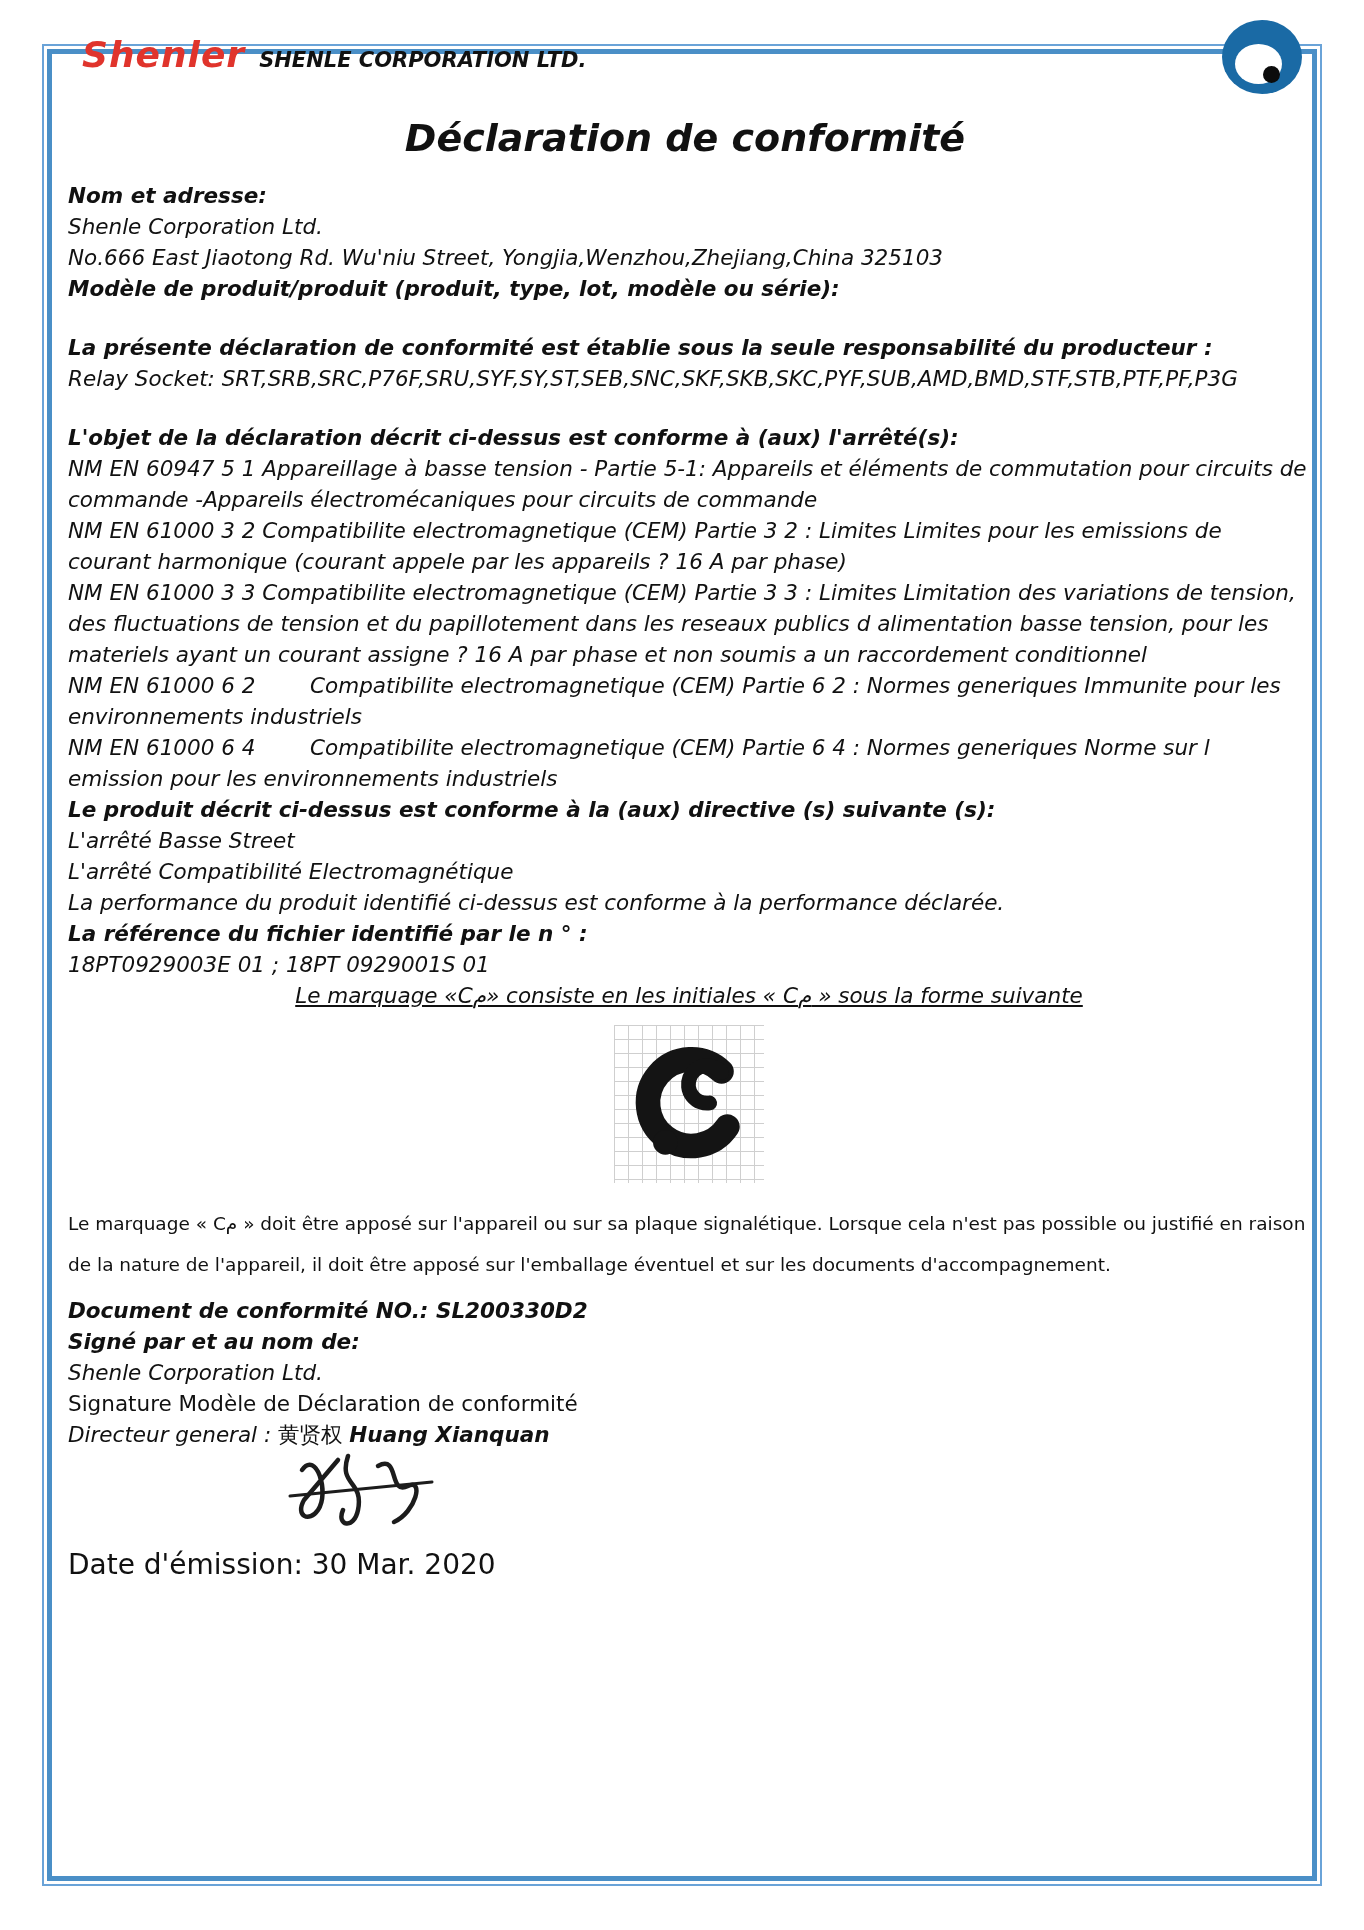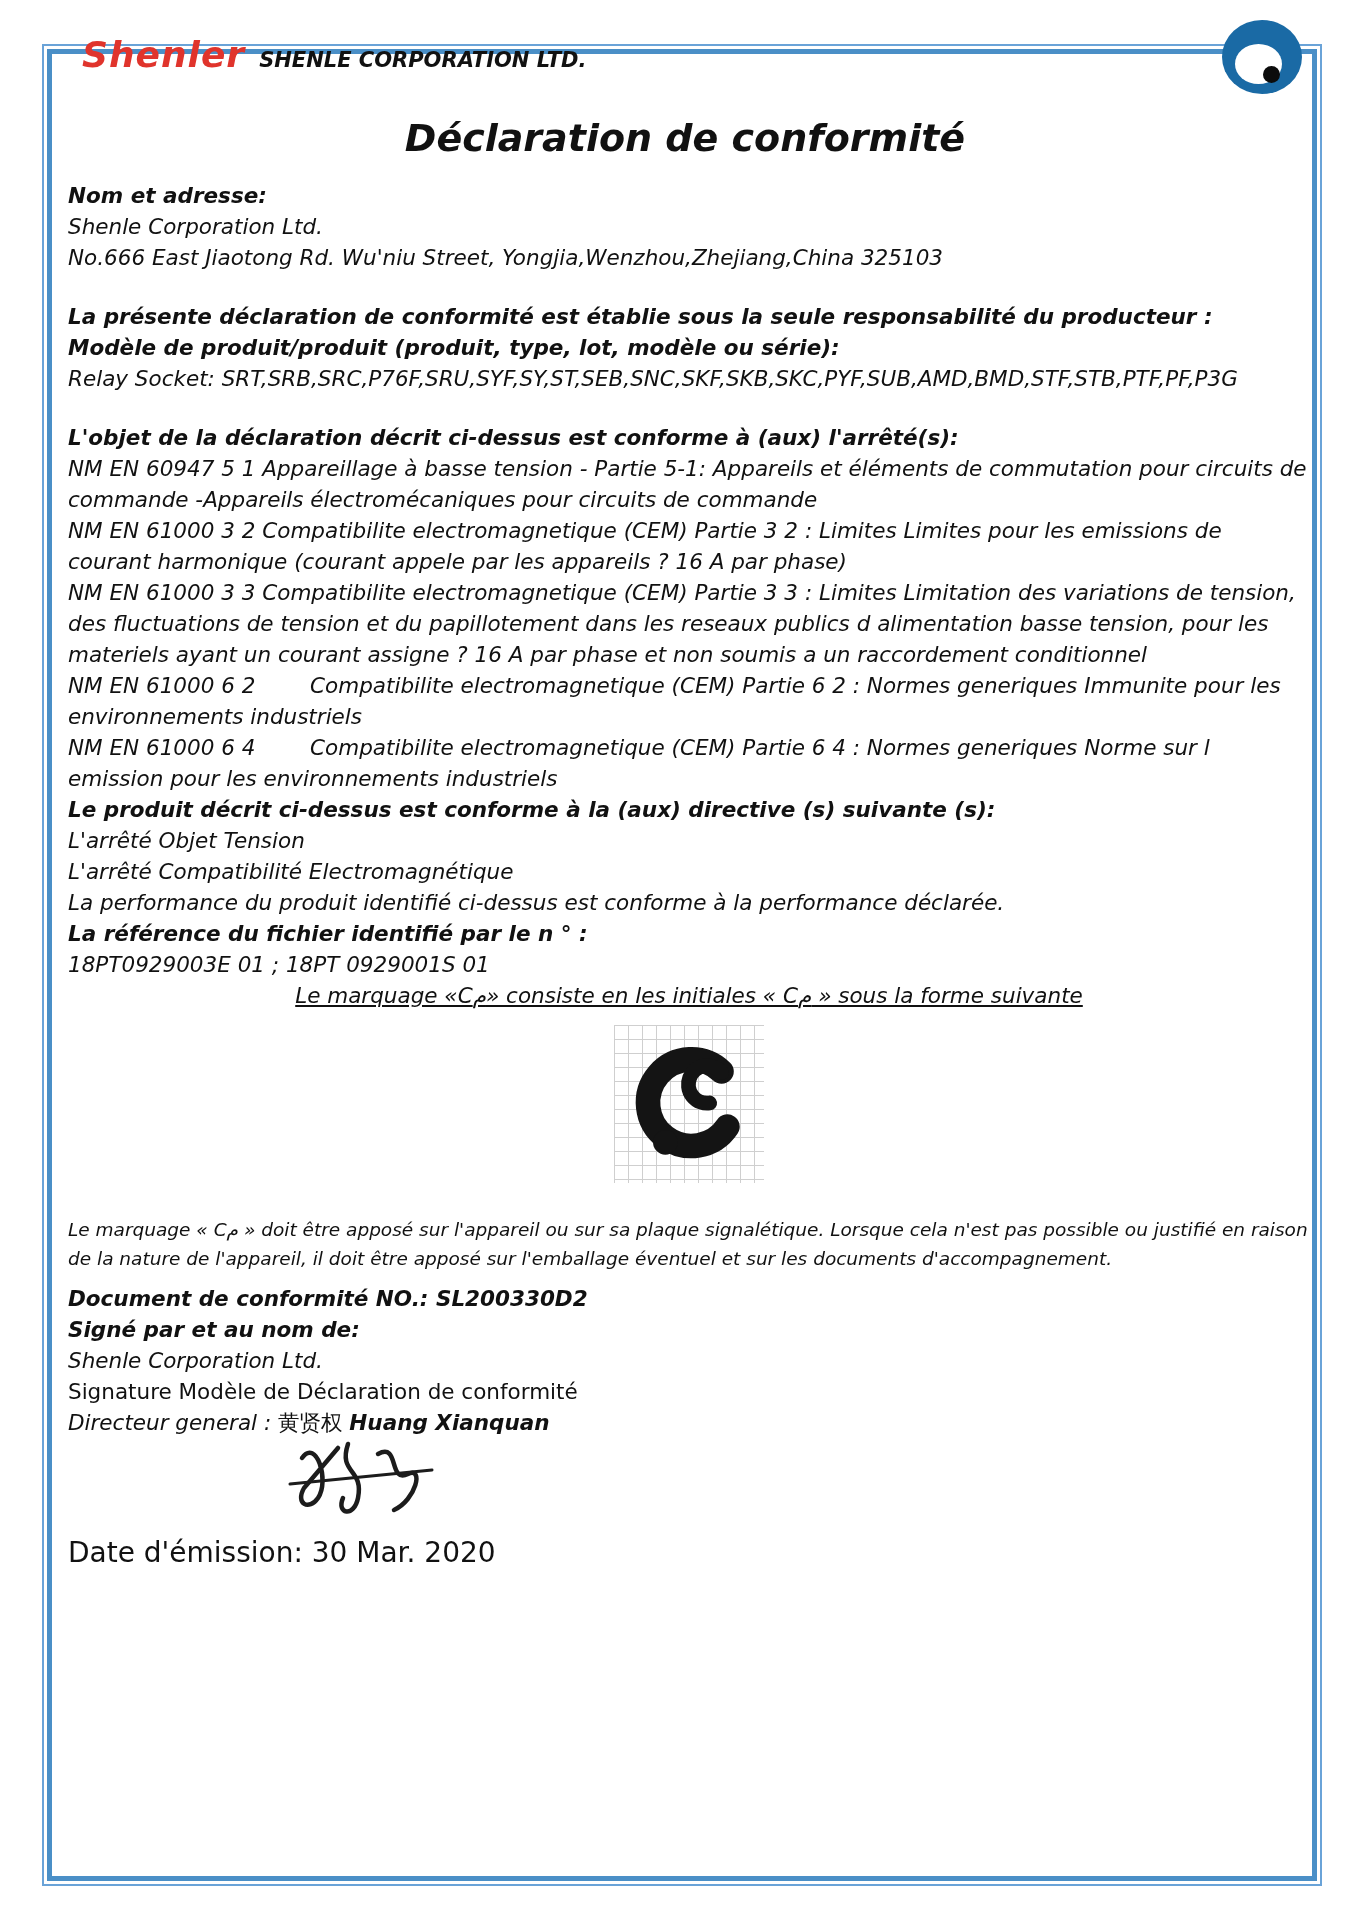--- a/index.html
+++ b/index.html
@@ -37,21 +37,21 @@
   .grid-bg {
     width:150px; height:158px; padding:10px;
     background-image:
       linear-gradient(to right, #cfcfcf 1px, transparent 1px),
       linear-gradient(to bottom, #cfcfcf 1px, transparent 1px);
     background-size:14px 14px;
     background-position:0 0;
     display:flex; align-items:center; justify-content:center;
   }
 
-  .small-note { font-size:18.5px; font-style:italic; line-height:29px; margin-top:32px; }
+  .small-note { font-size:18.5px; line-height:41px; margin-top:20px; }
 
   .footer-block { margin-top:10px; }
   .signature-wrap { margin-left:208px; margin-top:-8px; height:100px; }
   .date-line { font-size:28px; font-style:normal; margin-top:6px; }
 
   .cn { font-style:normal; font-weight:400; }
   .bn { font-weight:700; font-style:italic; }
 </style>
 </head>
 <body>
@@ -72,33 +72,33 @@
     </header>
 
     <h1 class="title">Déclaration de conformité</h1>
 
     <div class="body-text">
 
       <p class="p pb">Nom et adresse:</p>
       <p class="p">Shenle Corporation Ltd.</p>
       <p class="p">No.666 East Jiaotong Rd. Wu'niu Street, Yongjia,Wenzhou,Zhejiang,China 325103</p>
 
+      <p class="p pb">Modèle de produit/produit (produit, type, lot, modèle ou série):</p>
       <p class="p pb gap-lg">La présente déclaration de conformité est établie sous la seule responsabilité du producteur :</p>
-      <p class="p pb">Modèle de produit/produit (produit, type, lot, modèle ou série):</p>
       <p class="p">Relay Socket: SRT,SRB,SRC,P76F,SRU,SYF,SY,ST,SEB,SNC,SKF,SKB,SKC,PYF,SUB,AMD,BMD,STF,STB,PTF,PF,P3G</p>
 
       <p class="p pb gap-lg">L'objet de la déclaration décrit ci-dessus est conforme à (aux) l'arrêté(s):</p>
       <p class="p pre">NM EN 60947 5 1 Appareillage à basse tension - Partie 5-1: Appareils et éléments de commutation pour circuits de commande -Appareils électromécaniques pour circuits de commande</p>
       <p class="p pre">NM EN 61000 3 2 Compatibilite electromagnetique (CEM) Partie 3 2 : Limites Limites pour les emissions de courant harmonique (courant appele par les appareils ? 16 A par phase)</p>
       <p class="p pre">NM EN 61000 3 3 Compatibilite electromagnetique (CEM) Partie 3 3 : Limites Limitation des variations de tension, des fluctuations de tension et du papillotement dans les reseaux publics d alimentation basse tension, pour les materiels ayant un courant assigne ? 16 A par phase et non soumis a un raccordement conditionnel</p>
       <p class="p pre">NM EN 61000 6 2        Compatibilite electromagnetique (CEM) Partie 6 2 : Normes generiques Immunite pour les environnements industriels</p>
       <p class="p pre">NM EN 61000 6 4        Compatibilite electromagnetique (CEM) Partie 6 4 : Normes generiques Norme sur l emission pour les environnements industriels</p>
 
       <p class="p pb">Le produit décrit ci-dessus est conforme à la (aux) directive (s) suivante (s):</p>
-      <p class="p">L'arrêté Objet Tension</p>
+      <p class="p">L'arrêté Basse Street</p>
       <p class="p">L'arrêté Compatibilité Electromagnétique</p>
       <p class="p">La performance du produit identifié ci-dessus est conforme à la performance déclarée.</p>
       <p class="p pb">La référence du fichier identifié par le n ° :</p>
       <p class="p">18PT0929003E 01 ; 18PT 0929001S 01</p>
       <p class="p center">Le marquage «Cم» consiste en les initiales « Cم » sous la forme suivante</p>
 
       <div class="mark-wrap">
         <div class="grid-bg">
           <svg width="128" height="128" viewBox="0 0 130 130">
             <path d="M 98 32 A 44 44 0 1 0 104 88" fill="none" stroke="#141414" stroke-width="25" stroke-linecap="round"></path>

